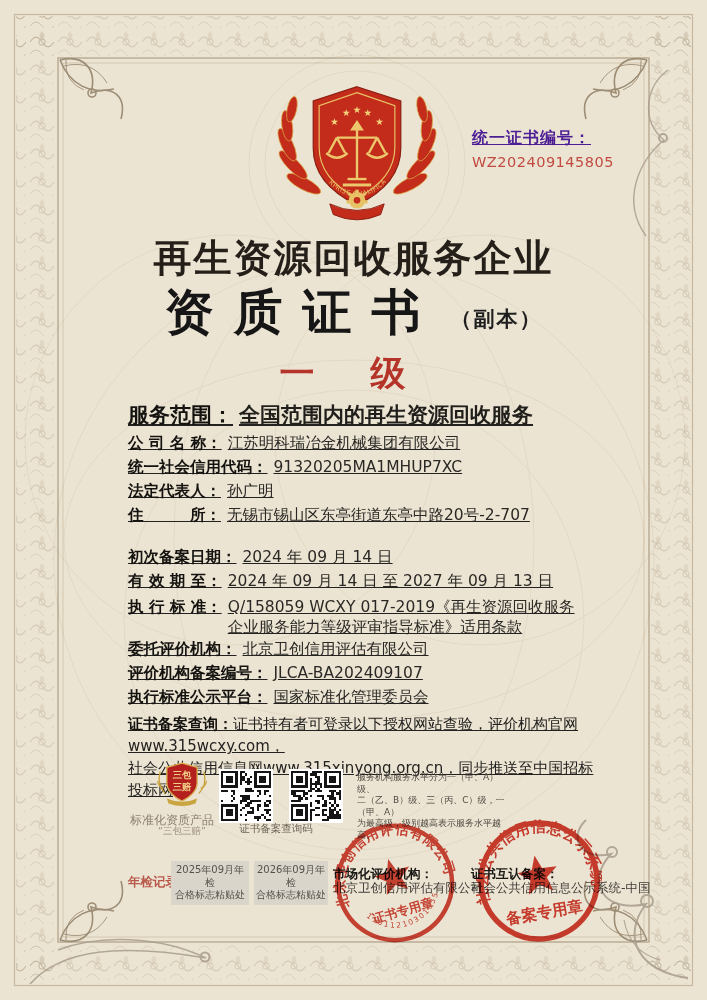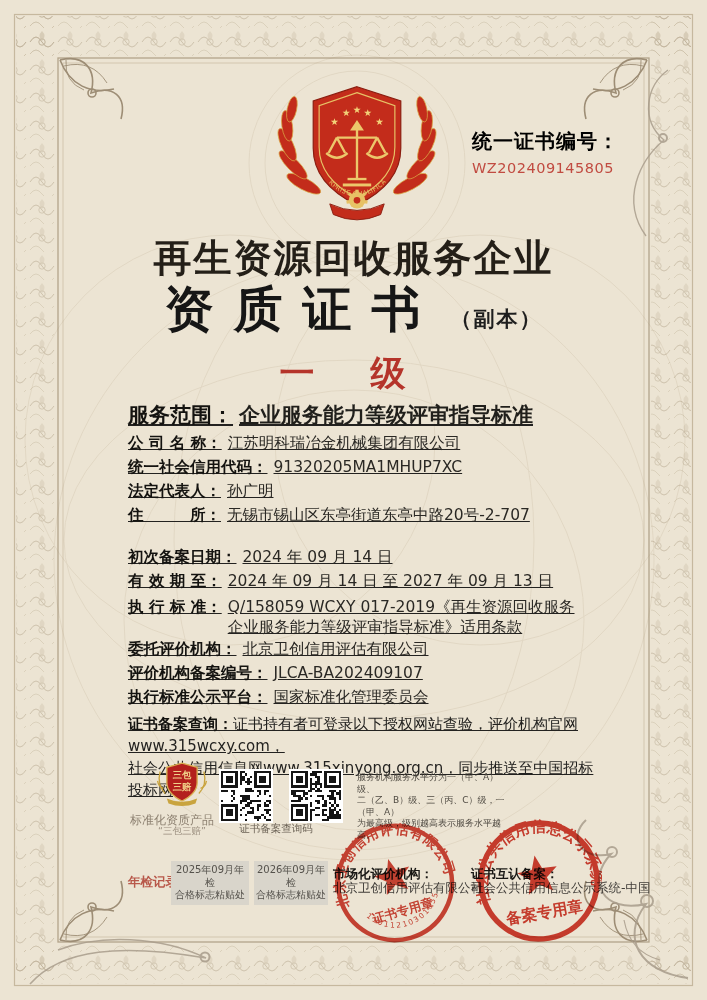--- a/index.html
+++ b/index.html
@@ -2,29 +2,29 @@
 <html><head>
 <meta charset="utf-8">
 <style>
   html,body{margin:0;padding:0;background:#f4f0e6;}
   .cert{position:relative;width:707px;height:1000px;background:#ece4d3;overflow:hidden;
         font-family:"DejaVu Sans","Liberation Sans",sans-serif;color:#232220;}
   .abs{position:absolute;}
   svg{display:block;}
   
   .certno{left:472px;top:128px;z-index:2;}
-  .certno .lab{font-size:20px;font-weight:800;color:#000000;letter-spacing:1px;}
+  .certno .lab{font-size:16px;font-weight:800;color:#4c1d95;letter-spacing:1px;text-decoration:underline;}
   .certno .val{margin-top:5px;font-size:14.5px;color:#c14b41;letter-spacing:.5px;}
   .emblem{left:268px;top:82px;z-index:2;}
   
   .title1{left:0;right:0;top:233px;text-align:center;font-size:38px;font-weight:900;
           color:#241f18;letter-spacing:2px;z-index:2;}
   .titlerow{left:0;right:0;top:284px;display:flex;justify-content:center;align-items:flex-end;
             gap:10px;z-index:2;}
-  .title2{font-size:49px;font-weight:900;color:#161616;letter-spacing:20px;line-height:58px;font-family:Liberation Mono, monospace;}
+  .title2{font-size:49px;font-weight:900;color:#161616;letter-spacing:20px;line-height:58px;}
   .copytag{font-size:21px;font-weight:800;color:#1e1e1e;padding-bottom:9px;letter-spacing:2px;}
   .grade{left:0;right:0;top:350px;text-align:center;font-size:35px;font-weight:900;
          color:#b5342a;letter-spacing:22px;z-index:2;}
   
   .sec{left:128px;width:472px;display:flex;flex-direction:column;gap:7px;z-index:2;text-decoration:underline;}
   .sec1{top:402px;} .sec2{top:549px;} .sec3{top:641px;}
   .row{display:flex;gap:6px;font-size:15.5px;line-height:17px;align-items:baseline;}
   .row .lbl{font-weight:800;color:#141310;white-space:nowrap;}
   .row .val{font-weight:500;color:#2a2824;}
   .scope{font-size:21px;line-height:26px;}
@@ -180,21 +180,21 @@
   <div class="abs title1">再生资源回收服务企业</div>
   <div class="abs titlerow">
     <span class="title2">资质证书</span>
     <span class="copytag">（副本）</span>
   </div>
   <div class="abs grade">一 级</div>
 
   <div class="abs sec sec1">
     <div class="row scope">
       <span class="lbl">服务范围：</span>
-      <span class="val">企业服务能力等级评审指导标准</span>
+      <span class="val">全国范围内的再生资源回收服务</span>
     </div>
     <div class="row">
       <span class="lbl">公 司 名 称：</span>
       <span class="val">江苏明科瑞冶金机械集团有限公司</span>
     </div>
     <div class="row">
       <span class="lbl">统一社会信用代码：</span>
       <span class="val">91320205MA1MHUP7XC</span>
     </div>
     <div class="row">

